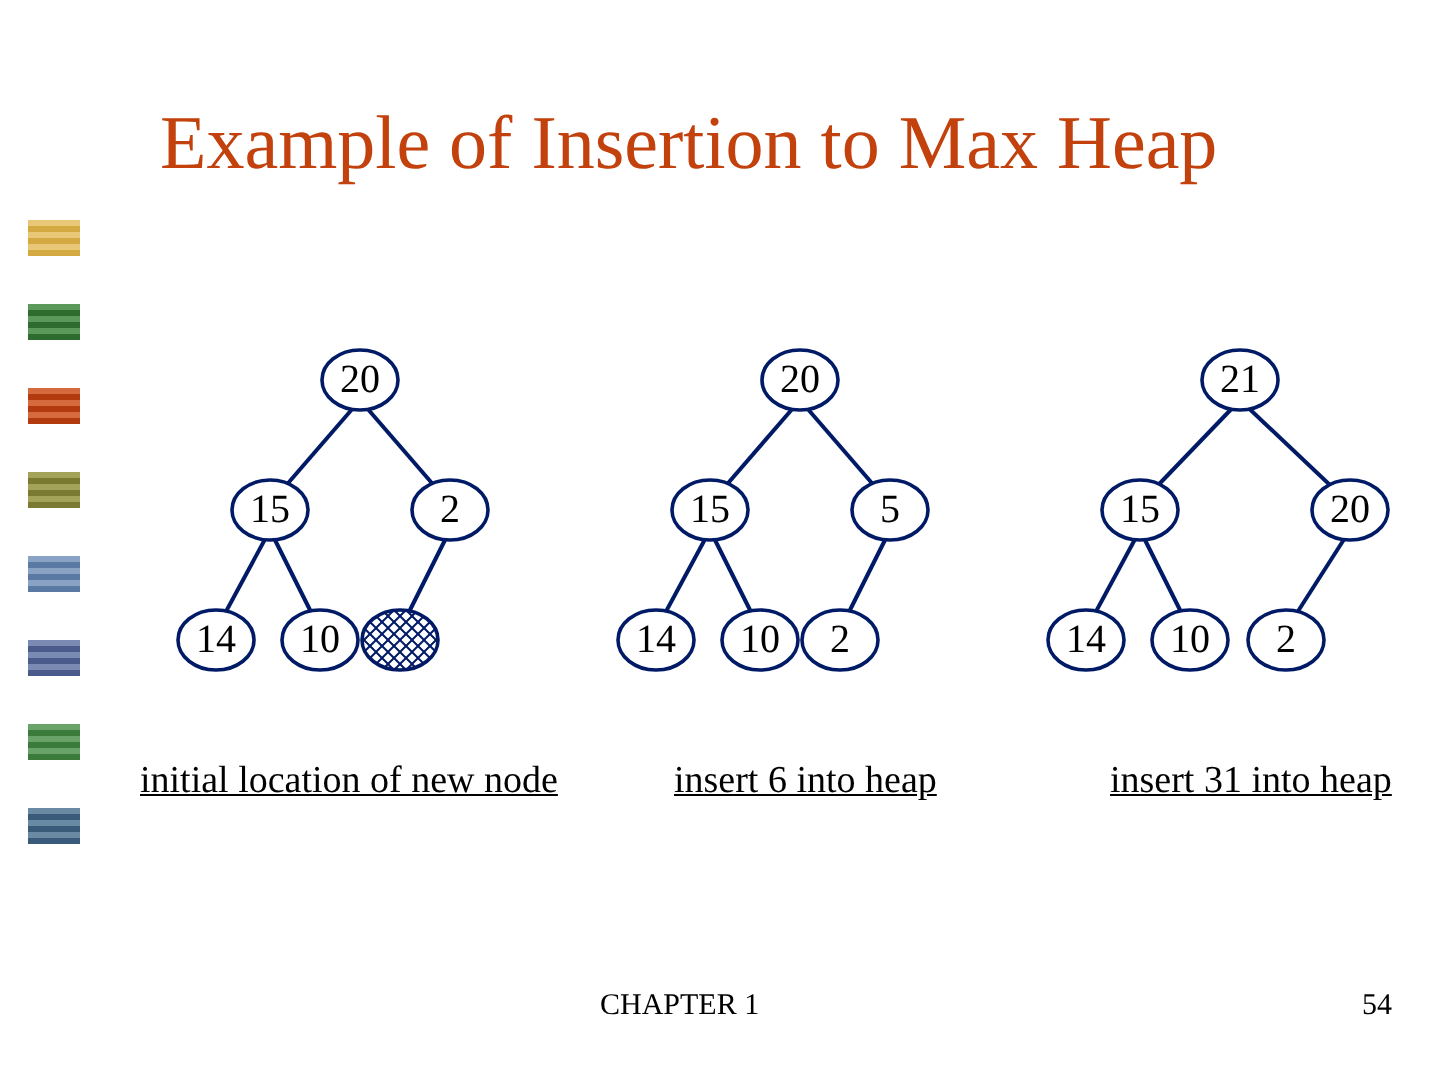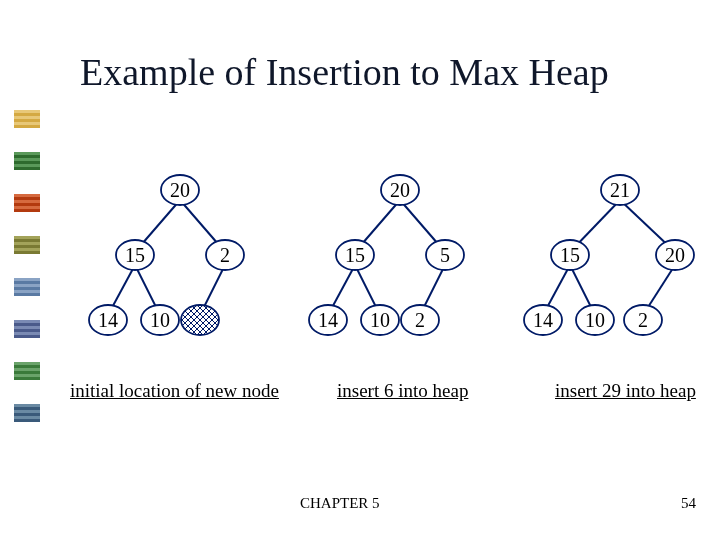--- a/index.html
+++ b/index.html
@@ -21,21 +21,21 @@
   .decor .block {
     width: 26px;
     height: 18px;
     margin-bottom: 24px;
   }
   .title {
     position: absolute;
     left: 80px;
     top: 50px;
     font-size: 38px;
-    color: #0f172a;
+    color: #c2410c;
     white-space: nowrap;
   }
   svg.tree {
     position: absolute;
   }
   .node {
     stroke: #001a66;
     stroke-width: 1.8;
     fill: #fff;
   }
@@ -155,16 +155,16 @@
   <text class="node-text" x="55" y="85">15</text>
   <ellipse class="node" cx="160" cy="85" rx="19" ry="15"></ellipse>
   <text class="node-text" x="160" y="85">20</text>
   <ellipse class="node" cx="28" cy="150" rx="19" ry="15"></ellipse>
   <text class="node-text" x="28" y="150">14</text>
   <ellipse class="node" cx="80" cy="150" rx="19" ry="15"></ellipse>
   <text class="node-text" x="80" y="150">10</text>
   <ellipse class="node" cx="128" cy="150" rx="19" ry="15"></ellipse>
   <text class="node-text" x="128" y="150">2</text>
 </svg>
-<div class="caption" style="left:555px;top:380px">insert 29 into heap</div>
+<div class="caption" style="left:555px;top:380px">insert 31 into heap</div>
 
-<div class="footer-left">CHAPTER 5</div>
+<div class="footer-left">CHAPTER 1</div>
 <div class="footer-right">54</div>
 
 </body></html>

